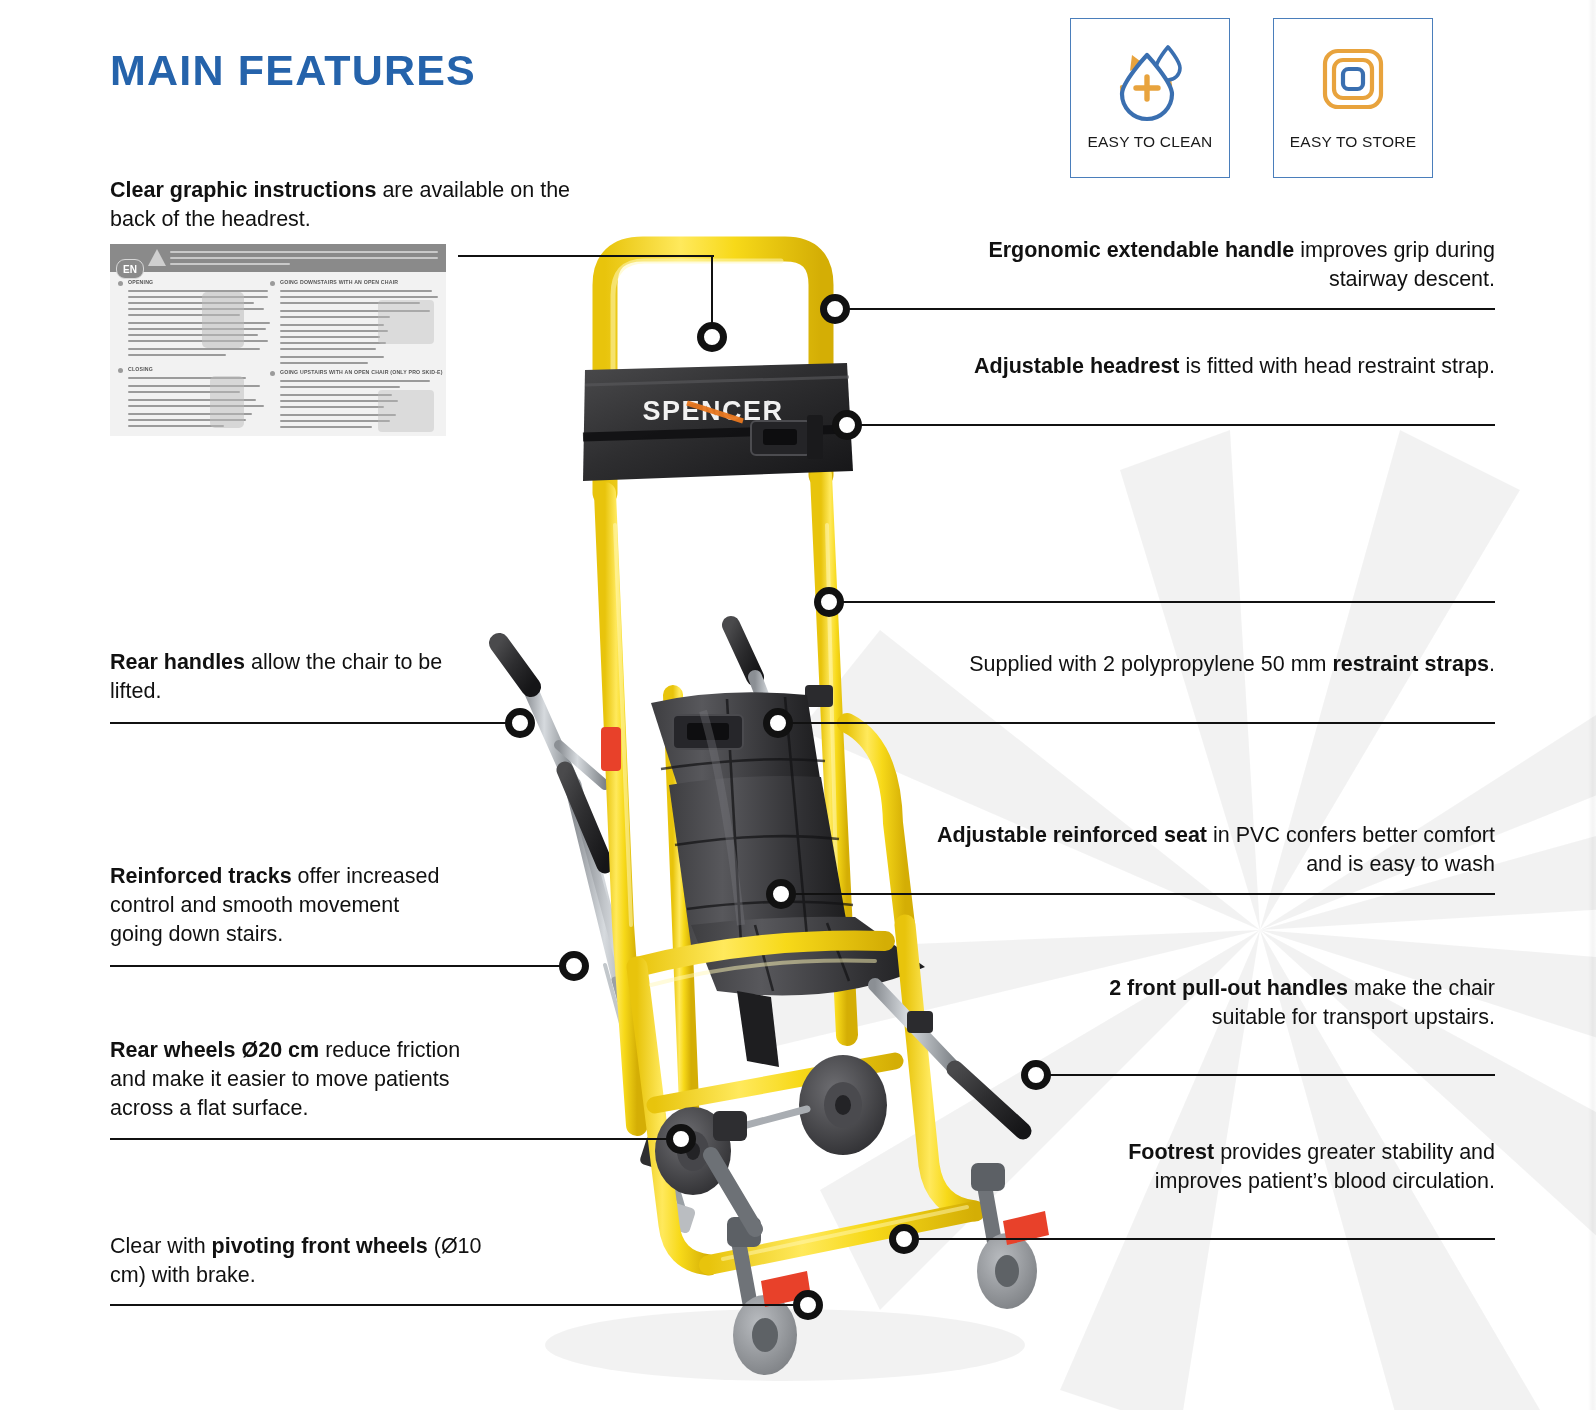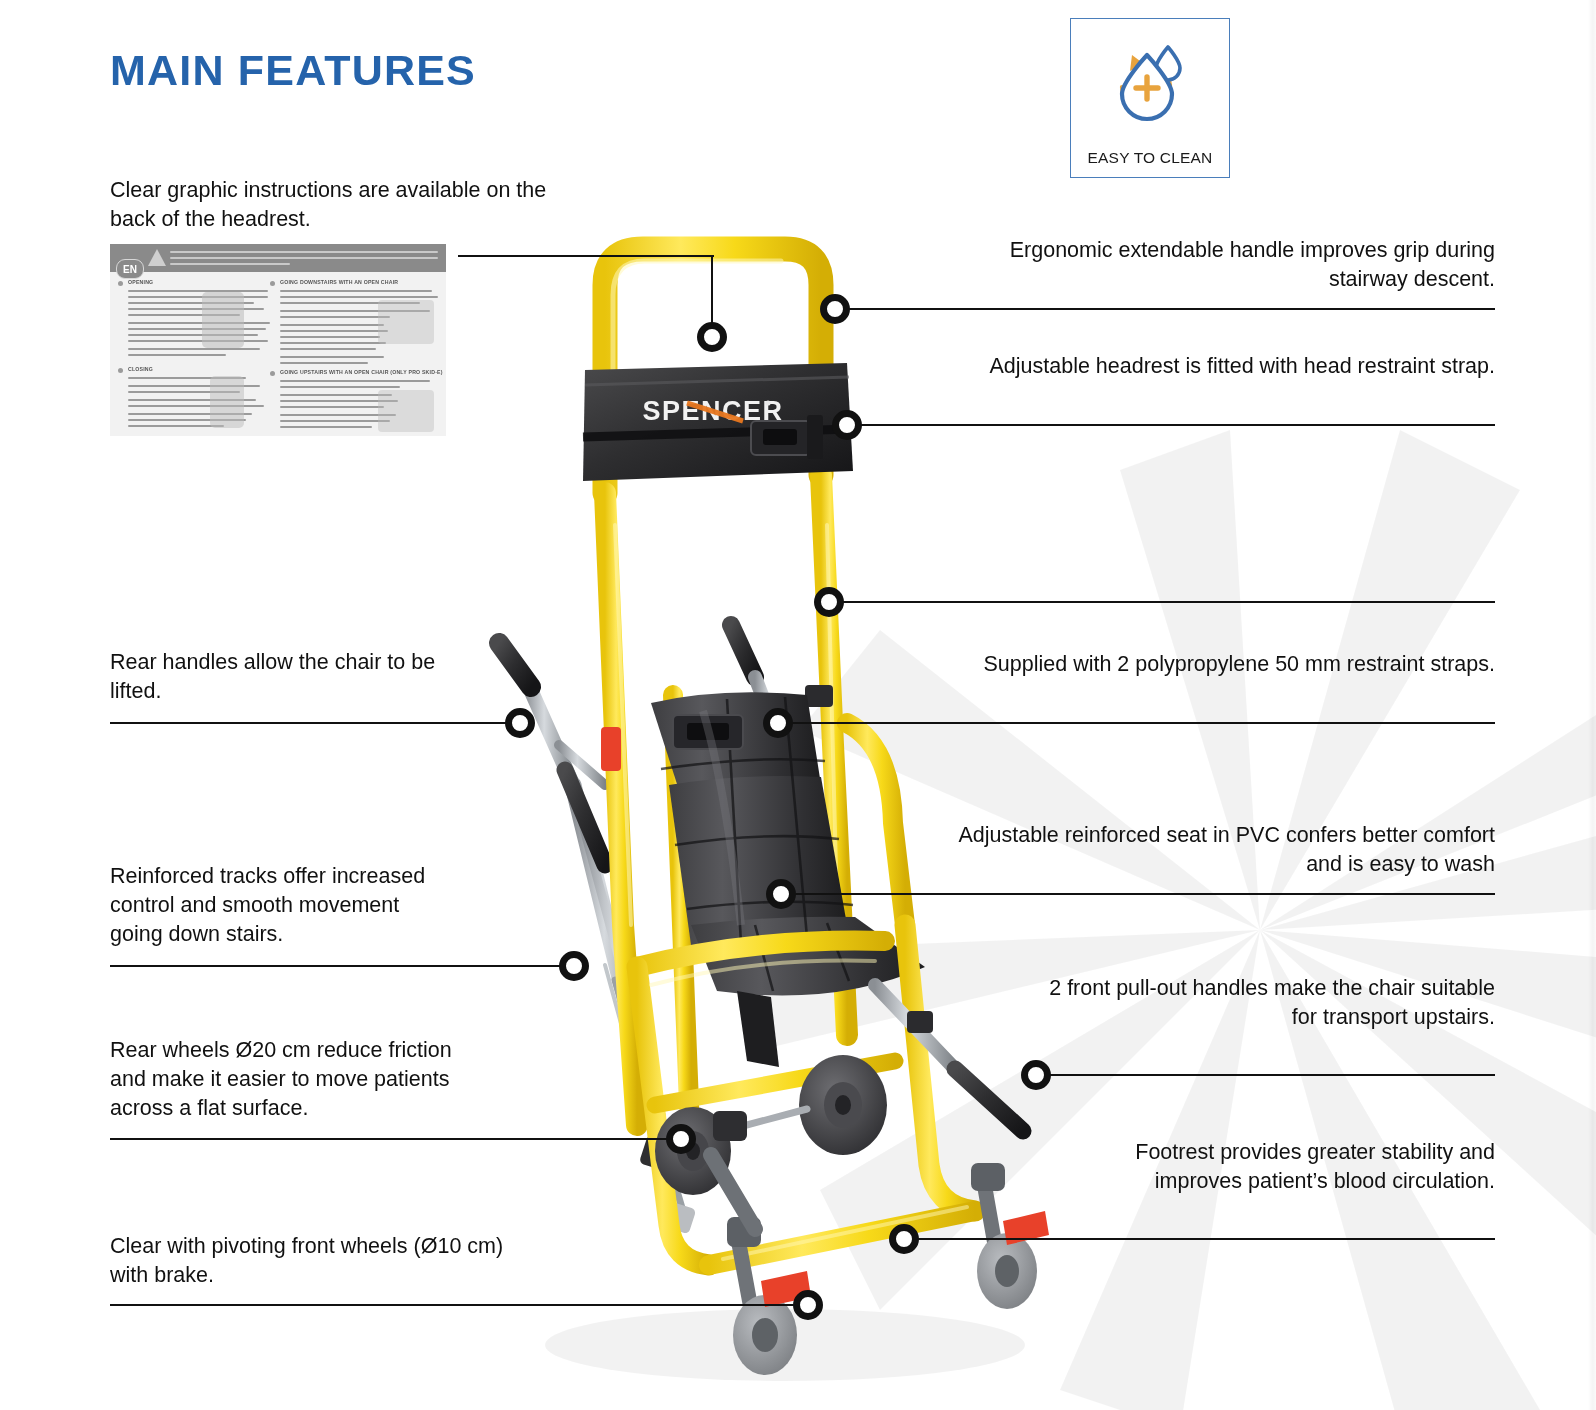--- a/index.html
+++ b/index.html
@@ -32,27 +32,27 @@
   }
 
   
   .badge{
     position:absolute;top:18px;width:160px;height:160px;
     border:1.6px solid #4a7ebb;background:#fff;
     display:flex;flex-direction:column;align-items:center;justify-content:flex-start;
     box-sizing:border-box;
   }
   .badge .bicon{margin-top:16px;height:96px;display:flex;align-items:center;justify-content:center;}
-  .badge .blabel{font-size:15.5px;color:#1a1a1a;letter-spacing:.2px;margin-top:18px;}
+  .badge .blabel{font-size:15.5px;color:#1a1a1a;letter-spacing:.2px;margin-top:2px;}
   #badge-clean{left:1070px;}
   #badge-store{left:1273px;}
 
   
   .feat{position:absolute;font-size:21.5px;line-height:29px;color:#111;}
-  .feat b{font-weight:normal;}
+  .feat b{font-weight:bold;}
   .feat.right{text-align:right;}
   .feat.left{text-align:left;}
 
   
   .lline{position:absolute;background:#111;height:1.7px;}
   .lvert{position:absolute;background:#111;width:1.7px;}
   .marker{
     position:absolute;width:30px;height:30px;border-radius:50%;
     border:7px solid #111;background:#fff;box-sizing:border-box;
   }
@@ -115,20 +115,30 @@
         <path d="M20 50 a24 24 0 1 0 14 -22" fill="none" stroke="#e8a33d" stroke-width="4.2" stroke-linecap="round"></path>
         <polygon points="30,18 42,27 28,34" fill="#e8a33d"></polygon>
         <path d="M66 10 C66 10 78 24 78 31 a12 12 0 0 1 -24 0 C54 24 66 10 66 10 Z" fill="#fff" stroke="#3a6fb0" stroke-width="3.6" stroke-linejoin="round"></path>
         <path d="M45 18 C45 18 70 45 70 57 a25 25 0 0 1 -50 0 C20 45 45 18 45 18 Z" fill="#fff" stroke="#3a6fb0" stroke-width="4.2" stroke-linejoin="round"></path>
         <path d="M45 40 V62 M34 51 H56" stroke="#e8a33d" stroke-width="5.4" stroke-linecap="round"></path>
       </svg>
     </div>
     <div class="blabel">EASY TO CLEAN</div>
   </div>
 
+  <div class="badge" id="badge-store">
+    <div class="bicon">
+      <svg width="96" height="92" viewBox="0 0 96 92">
+        <rect x="20" y="14" width="56" height="56" rx="13" fill="none" stroke="#e8a33d" stroke-width="4.2"></rect>
+        <rect x="29" y="23" width="38" height="38" rx="9" fill="none" stroke="#e8a33d" stroke-width="4.2"></rect>
+        <rect x="38" y="32" width="20" height="20" rx="5.5" fill="none" stroke="#3a6fb0" stroke-width="4.2"></rect>
+      </svg>
+    </div>
+    <div class="blabel">EASY TO STORE</div>
+  </div>
 
   <div class="labelimg">
     <div class="hdr"></div>
     <div class="en">EN</div>
     <div class="warn"></div>
     <div class="hline" style="left:60px;top:7px;width:268px;"></div>
     <div class="hline" style="left:60px;top:13px;width:268px;"></div>
     <div class="hline" style="left:60px;top:19px;width:120px;"></div>
 
     <div class="dot" style="left:8px;top:37px;"></div>

